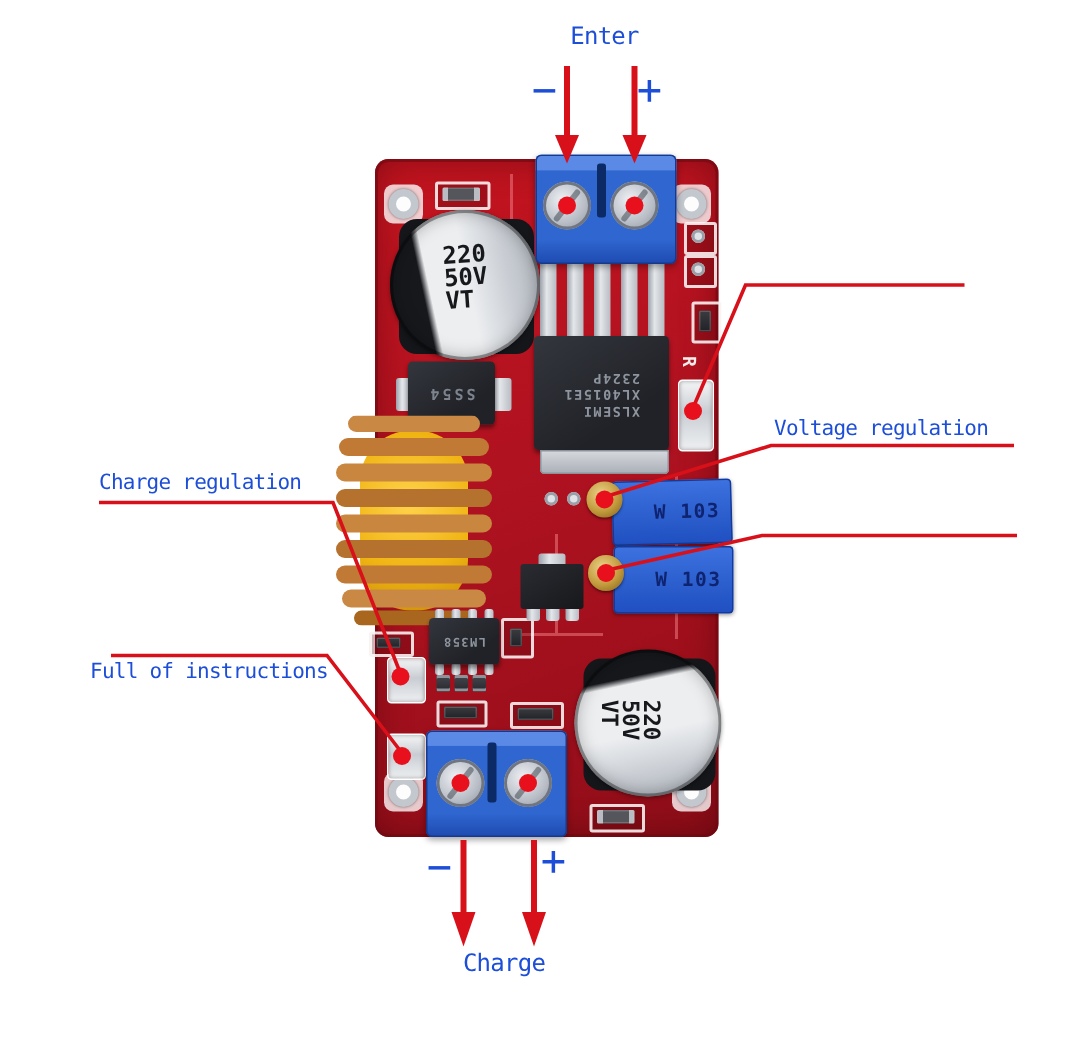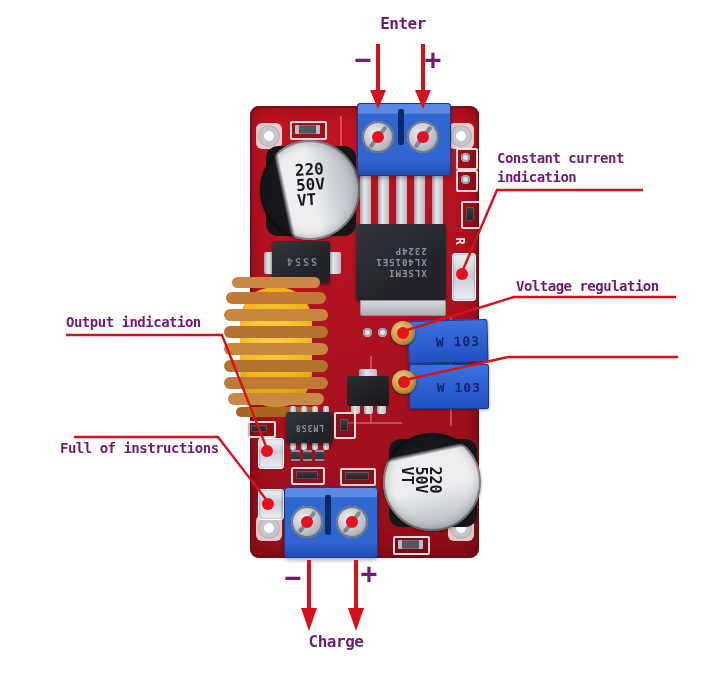--- a/index.html
+++ b/index.html
@@ -49,21 +49,21 @@
         box-shadow:inset 0 0 0 1px #143a96, 0 1px 3px rgba(0,0,0,.4);}
   .pottext{position:absolute;right:8px;top:50%;transform:translateY(-50%);color:#0e2470;font-size:13px;font-weight:700;letter-spacing:1px;}
   .brass{position:absolute;width:24px;height:24px;border-radius:50%;
         background:radial-gradient(circle at 40% 35%,#ecd28a,#c29a3c 55%,#7e5c16);box-shadow:0 1px 2px rgba(0,0,0,.5);}
   
   .ledpart{position:absolute;background:linear-gradient(180deg,#f4f5f6,#c9cdd3 45%,#eef0f2);border:1px solid #fff;
         border-radius:3px;box-shadow:inset 0 0 3px rgba(0,0,0,.35);}
   .sot{position:absolute;background:linear-gradient(150deg,#2a2c31,#17181c);border-radius:2px;}
   .smdcap{position:absolute;background:linear-gradient(180deg,#46484e,#26282d);border-radius:1px;box-shadow:inset 0 2px 0 #8d939b, inset 0 -2px 0 #8d939b;}
   
-  .ann{position:absolute;color:#701a75;font-weight:700;font-size:14px;letter-spacing:-.5px;white-space:pre-line;line-height:19px;}
+  .ann{position:absolute;color:#1d4ed8;font-weight:400;font-size:14px;letter-spacing:-.5px;white-space:pre-line;line-height:19px;}
   .ann.big{font-size:16px;}
   .ann.sign{font-size:28px;letter-spacing:0;}
   .overlay{position:absolute;left:0;top:0;pointer-events:none;}
   .rmark{position:absolute;color:#f2eded;font-size:12px;font-weight:700;transform:rotate(90deg);}
 </style>
 </head>
 <body>
 
 <div class="stage">
 
@@ -245,23 +245,21 @@
       <circle cx="268" cy="504" r="6"></circle>
       <circle cx="307" cy="522" r="6"></circle>
       <circle cx="352" cy="522" r="6"></circle>
     </g>
   </svg>
 
   <div class="ann big abs" style="left:368px;top:14px;width:70px;text-align:center;">Enter</div>
   <div class="ann sign abs" style="left:346px;top:50px;width:34px;text-align:center;">−</div>
   <div class="ann sign abs" style="left:416px;top:50px;width:34px;text-align:center;">+</div>
 
-  <div class="ann abs" style="left:497px;top:149px;">Constant current
-indication</div>
   <div class="ann abs" style="left:516px;top:277px;">Voltage regulation</div>
-  <div class="ann abs" style="left:66px;top:313px;">Output indication</div>
+  <div class="ann abs" style="left:66px;top:313px;">Charge regulation</div>
   <div class="ann abs" style="left:60px;top:415px;margin-top:24px;">Full of instructions</div>
 
   <div class="ann big abs" style="left:296px;top:632px;width:80px;text-align:center;">Charge</div>
   <div class="ann sign abs" style="left:276px;top:568px;width:34px;text-align:center;">−</div>
   <div class="ann sign abs" style="left:352px;top:564px;width:34px;text-align:center;">+</div>
 
 </div>
 
 </body></html>

